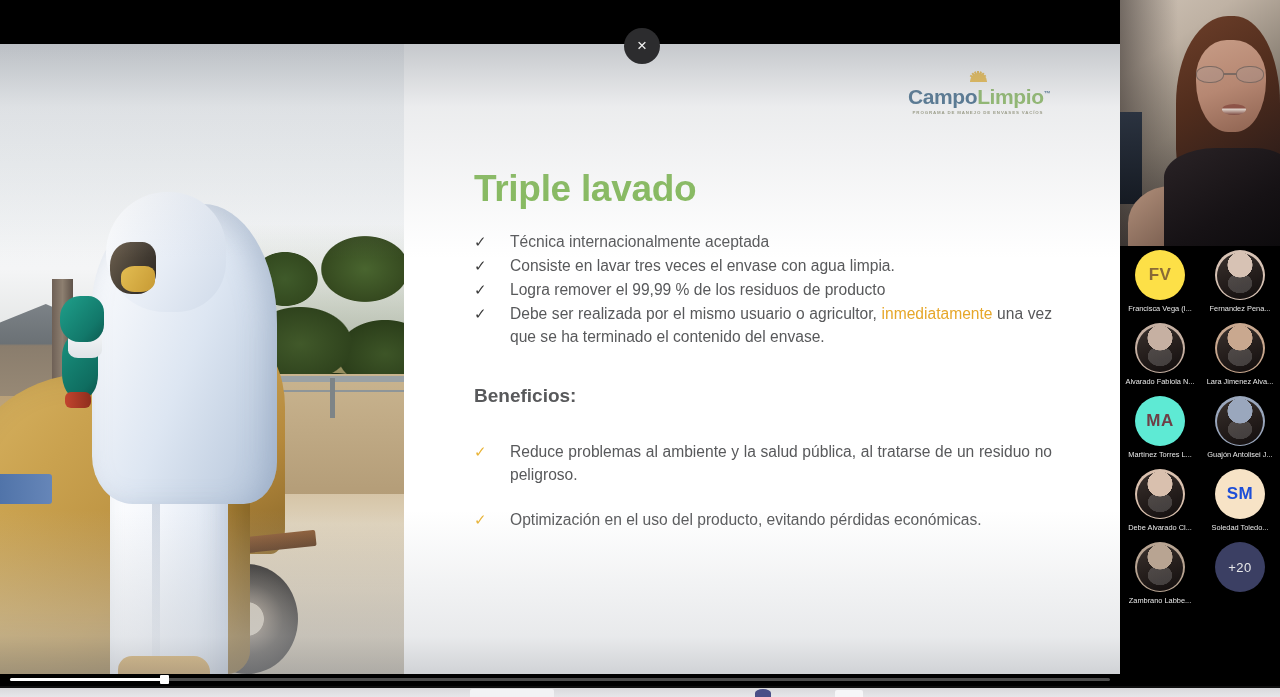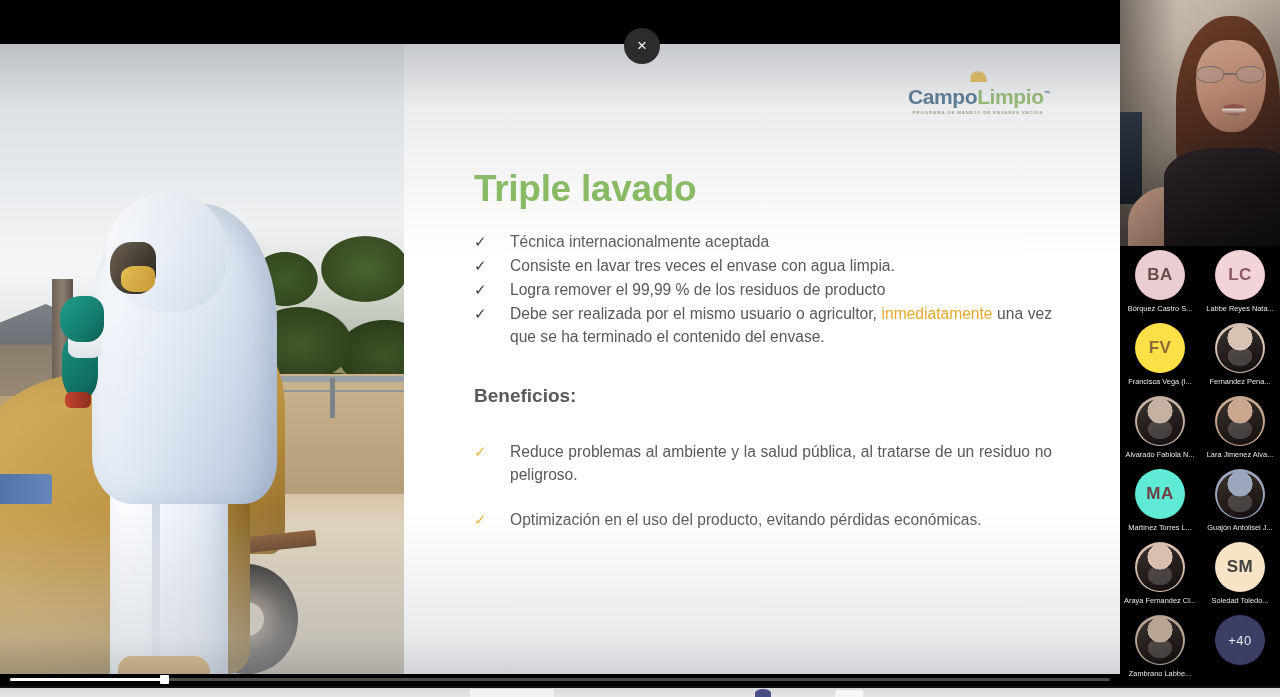--- a/index.html
+++ b/index.html
@@ -433,30 +433,20 @@
           <span class="bridge"></span>
       </div>
       <div class="sp sp-mouth"></div>
       <div class="sp sp-shoulder"></div>
       <div class="sp sp-top"></div>
     </div>
 
     <div id="participants">
         <div class="prow">
           <div class="ptile">
-            <div class="pav" style="background: rgb(233, 205, 208); color: rgb(107, 74, 74);">BA</div>
-            <div class="pname">Bórquez Castro S...</div>
-          </div>
-          <div class="ptile">
-            <div class="pav" style="background: rgb(242, 211, 216); color: rgb(138, 90, 102);">LC</div>
-            <div class="pname">Labbe Reyes Nata...</div>
-          </div>
-        </div>
-        <div class="prow">
-          <div class="ptile">
             <div class="pav" style="background: #fde047; color: rgb(138, 106, 54);">FV</div>
             <div class="pname">Francisca Vega (I...</div>
           </div>
           <div class="ptile">
             <div class="pav photo" style="background: rgb(215, 194, 180); color: rgb(255, 255, 255);">
               <div class="face" style="background: radial-gradient(circle at 50% 26%, rgb(215, 194, 180) 0px, rgb(215, 194, 180) 30%, rgba(0, 0, 0, 0) 31%), radial-gradient(20px 16px at 50% 66%, rgba(255, 255, 255, 0.18) 0px, rgba(255, 255, 255, 0.18) 60%, rgba(0, 0, 0, 0) 62%), linear-gradient(160deg, rgb(58, 50, 46) 0%, rgb(36, 29, 27) 55%, rgb(18, 14, 14) 100%);"></div>
             </div>
             <div class="pname">Fernandez Pena...</div>
           </div>
         </div>
@@ -484,36 +474,36 @@
               <div class="face" style="background: radial-gradient(circle at 50% 26%, rgb(154, 167, 189) 0px, rgb(154, 167, 189) 30%, rgba(0, 0, 0, 0) 31%), radial-gradient(20px 16px at 50% 66%, rgba(255, 255, 255, 0.18) 0px, rgba(255, 255, 255, 0.18) 60%, rgba(0, 0, 0, 0) 62%), linear-gradient(160deg, rgb(58, 50, 46) 0%, rgb(36, 29, 27) 55%, rgb(18, 14, 14) 100%);"></div>
             </div>
             <div class="pname">Guajón Antolisei J...</div>
           </div>
         </div>
         <div class="prow">
           <div class="ptile">
             <div class="pav photo" style="background: rgb(217, 192, 174); color: rgb(255, 255, 255);">
               <div class="face" style="background: radial-gradient(circle at 50% 26%, rgb(217, 192, 174) 0px, rgb(217, 192, 174) 30%, rgba(0, 0, 0, 0) 31%), radial-gradient(20px 16px at 50% 66%, rgba(255, 255, 255, 0.18) 0px, rgba(255, 255, 255, 0.18) 60%, rgba(0, 0, 0, 0) 62%), linear-gradient(160deg, rgb(58, 50, 46) 0%, rgb(36, 29, 27) 55%, rgb(18, 14, 14) 100%);"></div>
             </div>
-            <div class="pname">Araya Fernandez Cl...</div>
-          </div>
-          <div class="ptile">
-            <div class="pav" style="background: rgb(247, 227, 198); color: #404040;">SM</div>
+            <div class="pname">Debe Alvarado Cl...</div>
+          </div>
+          <div class="ptile">
+            <div class="pav" style="background: rgb(247, 227, 198); color: #1d4ed8;">SM</div>
             <div class="pname">Soledad Toledo...</div>
           </div>
         </div>
         <div class="prow">
           <div class="ptile">
             <div class="pav photo" style="background: rgb(184, 164, 146); color: rgb(255, 255, 255);">
               <div class="face" style="background: radial-gradient(circle at 50% 26%, rgb(184, 164, 146) 0px, rgb(184, 164, 146) 30%, rgba(0, 0, 0, 0) 31%), radial-gradient(20px 16px at 50% 66%, rgba(255, 255, 255, 0.18) 0px, rgba(255, 255, 255, 0.18) 60%, rgba(0, 0, 0, 0) 62%), linear-gradient(160deg, rgb(58, 50, 46) 0%, rgb(36, 29, 27) 55%, rgb(18, 14, 14) 100%);"></div>
             </div>
             <div class="pname">Zambrano Labbe...</div>
           </div>
           <div class="ptile">
-            <div class="pav more" style="background: rgb(59, 63, 99); color: rgb(232, 232, 234);">+40</div>
+            <div class="pav more" style="background: rgb(59, 63, 99); color: rgb(232, 232, 234);">+20</div>
             <div class="pname"></div>
           </div>
         </div>
       </div>
   </div>
 
   <div id="taskbar">
     <div id="tb-item1"></div>
     <div id="tb-item2"></div>
     <div id="tb-item3"></div>

